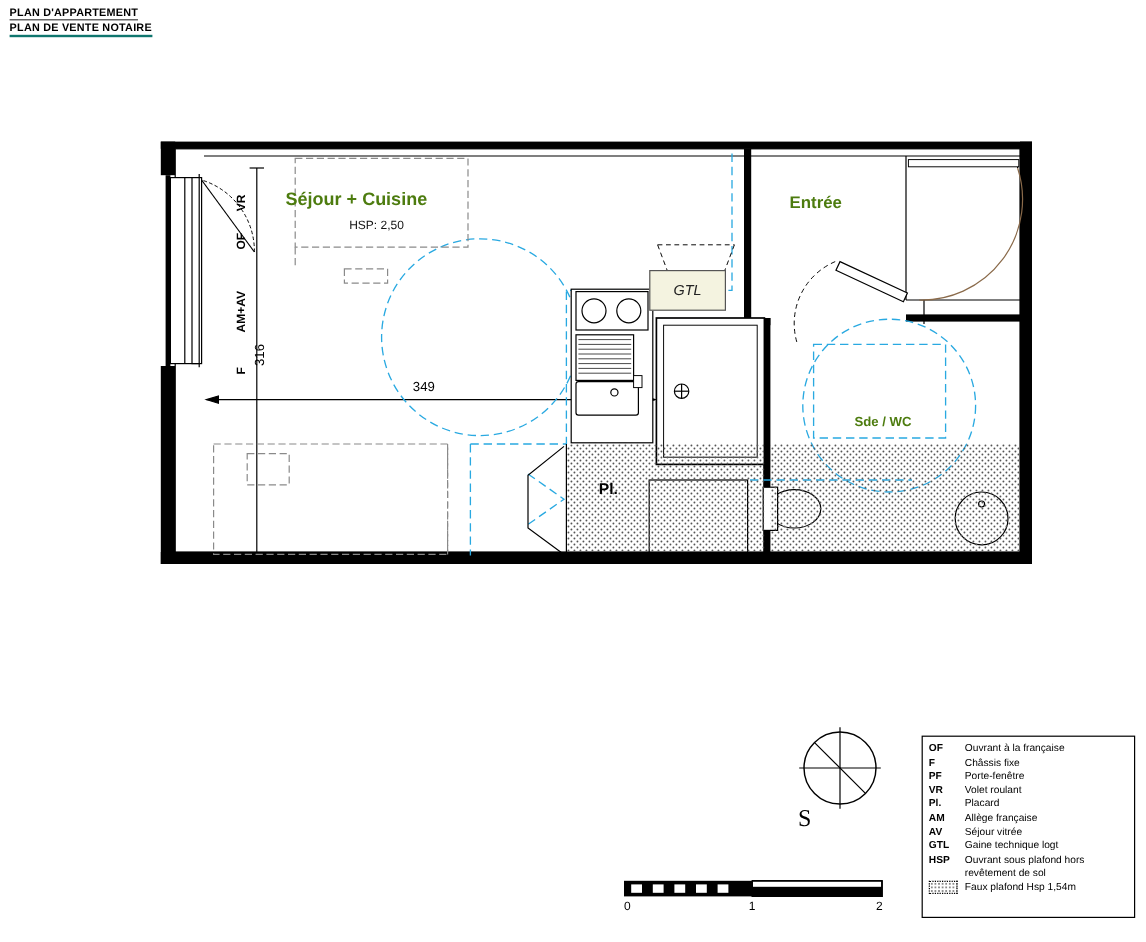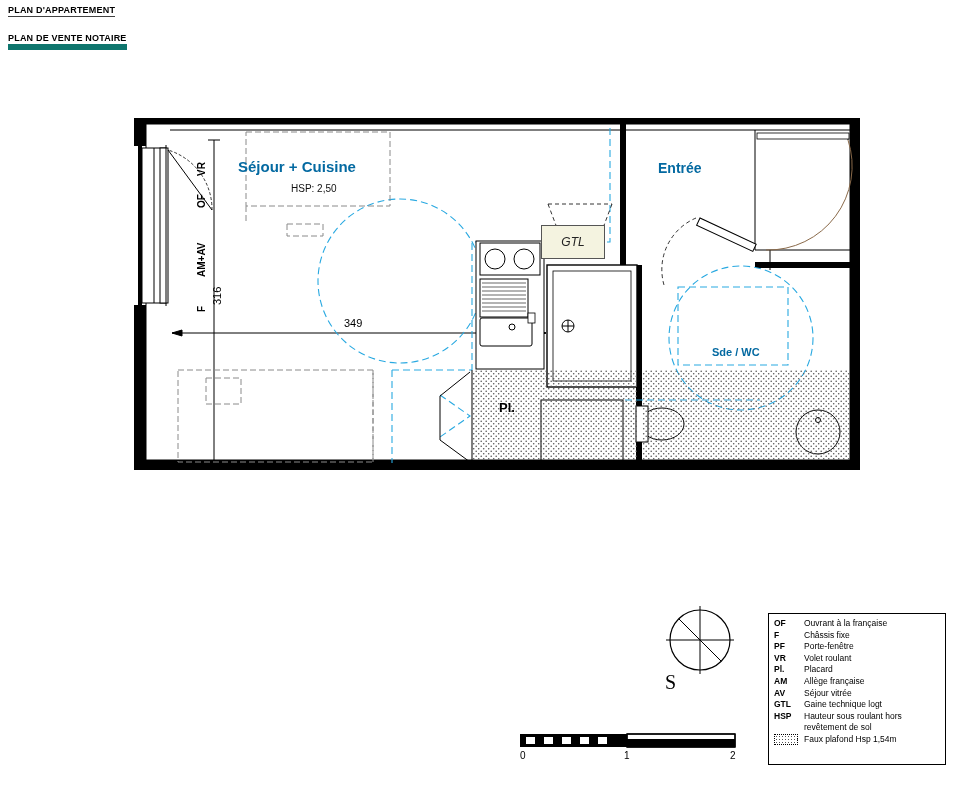--- a/index.html
+++ b/index.html
@@ -23,36 +23,36 @@
     font-weight: bold;
     line-height: 12px;
     letter-spacing: 0.2px;
   }
   .title-line {
     border-bottom: 1px solid #404040;
     display: inline-block;
     padding-bottom: 0px;
   }
   .title-line2 {
-    border-bottom: 6px solid #0f766e;
+    border-bottom: 2px solid #0f766e;
     display: inline-block;
-    margin-top: 15px;
+    margin-top: 0;
   }
 
   
   #plan {
     position: absolute;
     left: 0;
     top: 0;
   }
 
   .room-label {
     position: absolute;
     font-weight: bold;
-    color: #0369a1;
+    color: #4d7c0f;
     white-space: nowrap;
   }
   .sub-label {
     position: absolute;
     font-size: 10px;
     color: #111;
     white-space: nowrap;
   }
   .small-label {
     position: absolute;
@@ -404,21 +404,21 @@
       <tr>
         <td class="abbr">AV</td>
         <td>Séjour vitrée</td>
       </tr>
       <tr>
         <td class="abbr">GTL</td>
         <td>Gaine technique logt</td>
       </tr>
       <tr>
         <td class="abbr">HSP</td>
-        <td>Hauteur sous roulant hors revêtement de sol</td>
+        <td>Ouvrant sous plafond hors revêtement de sol</td>
       </tr>
       <tr>
         <td class="abbr"><span class="legend-hatch"></span></td>
         <td>Faux plafond Hsp 1,54m</td>
       </tr>
     </tbody>
   </table>
 </div>
 
 </body></html>

